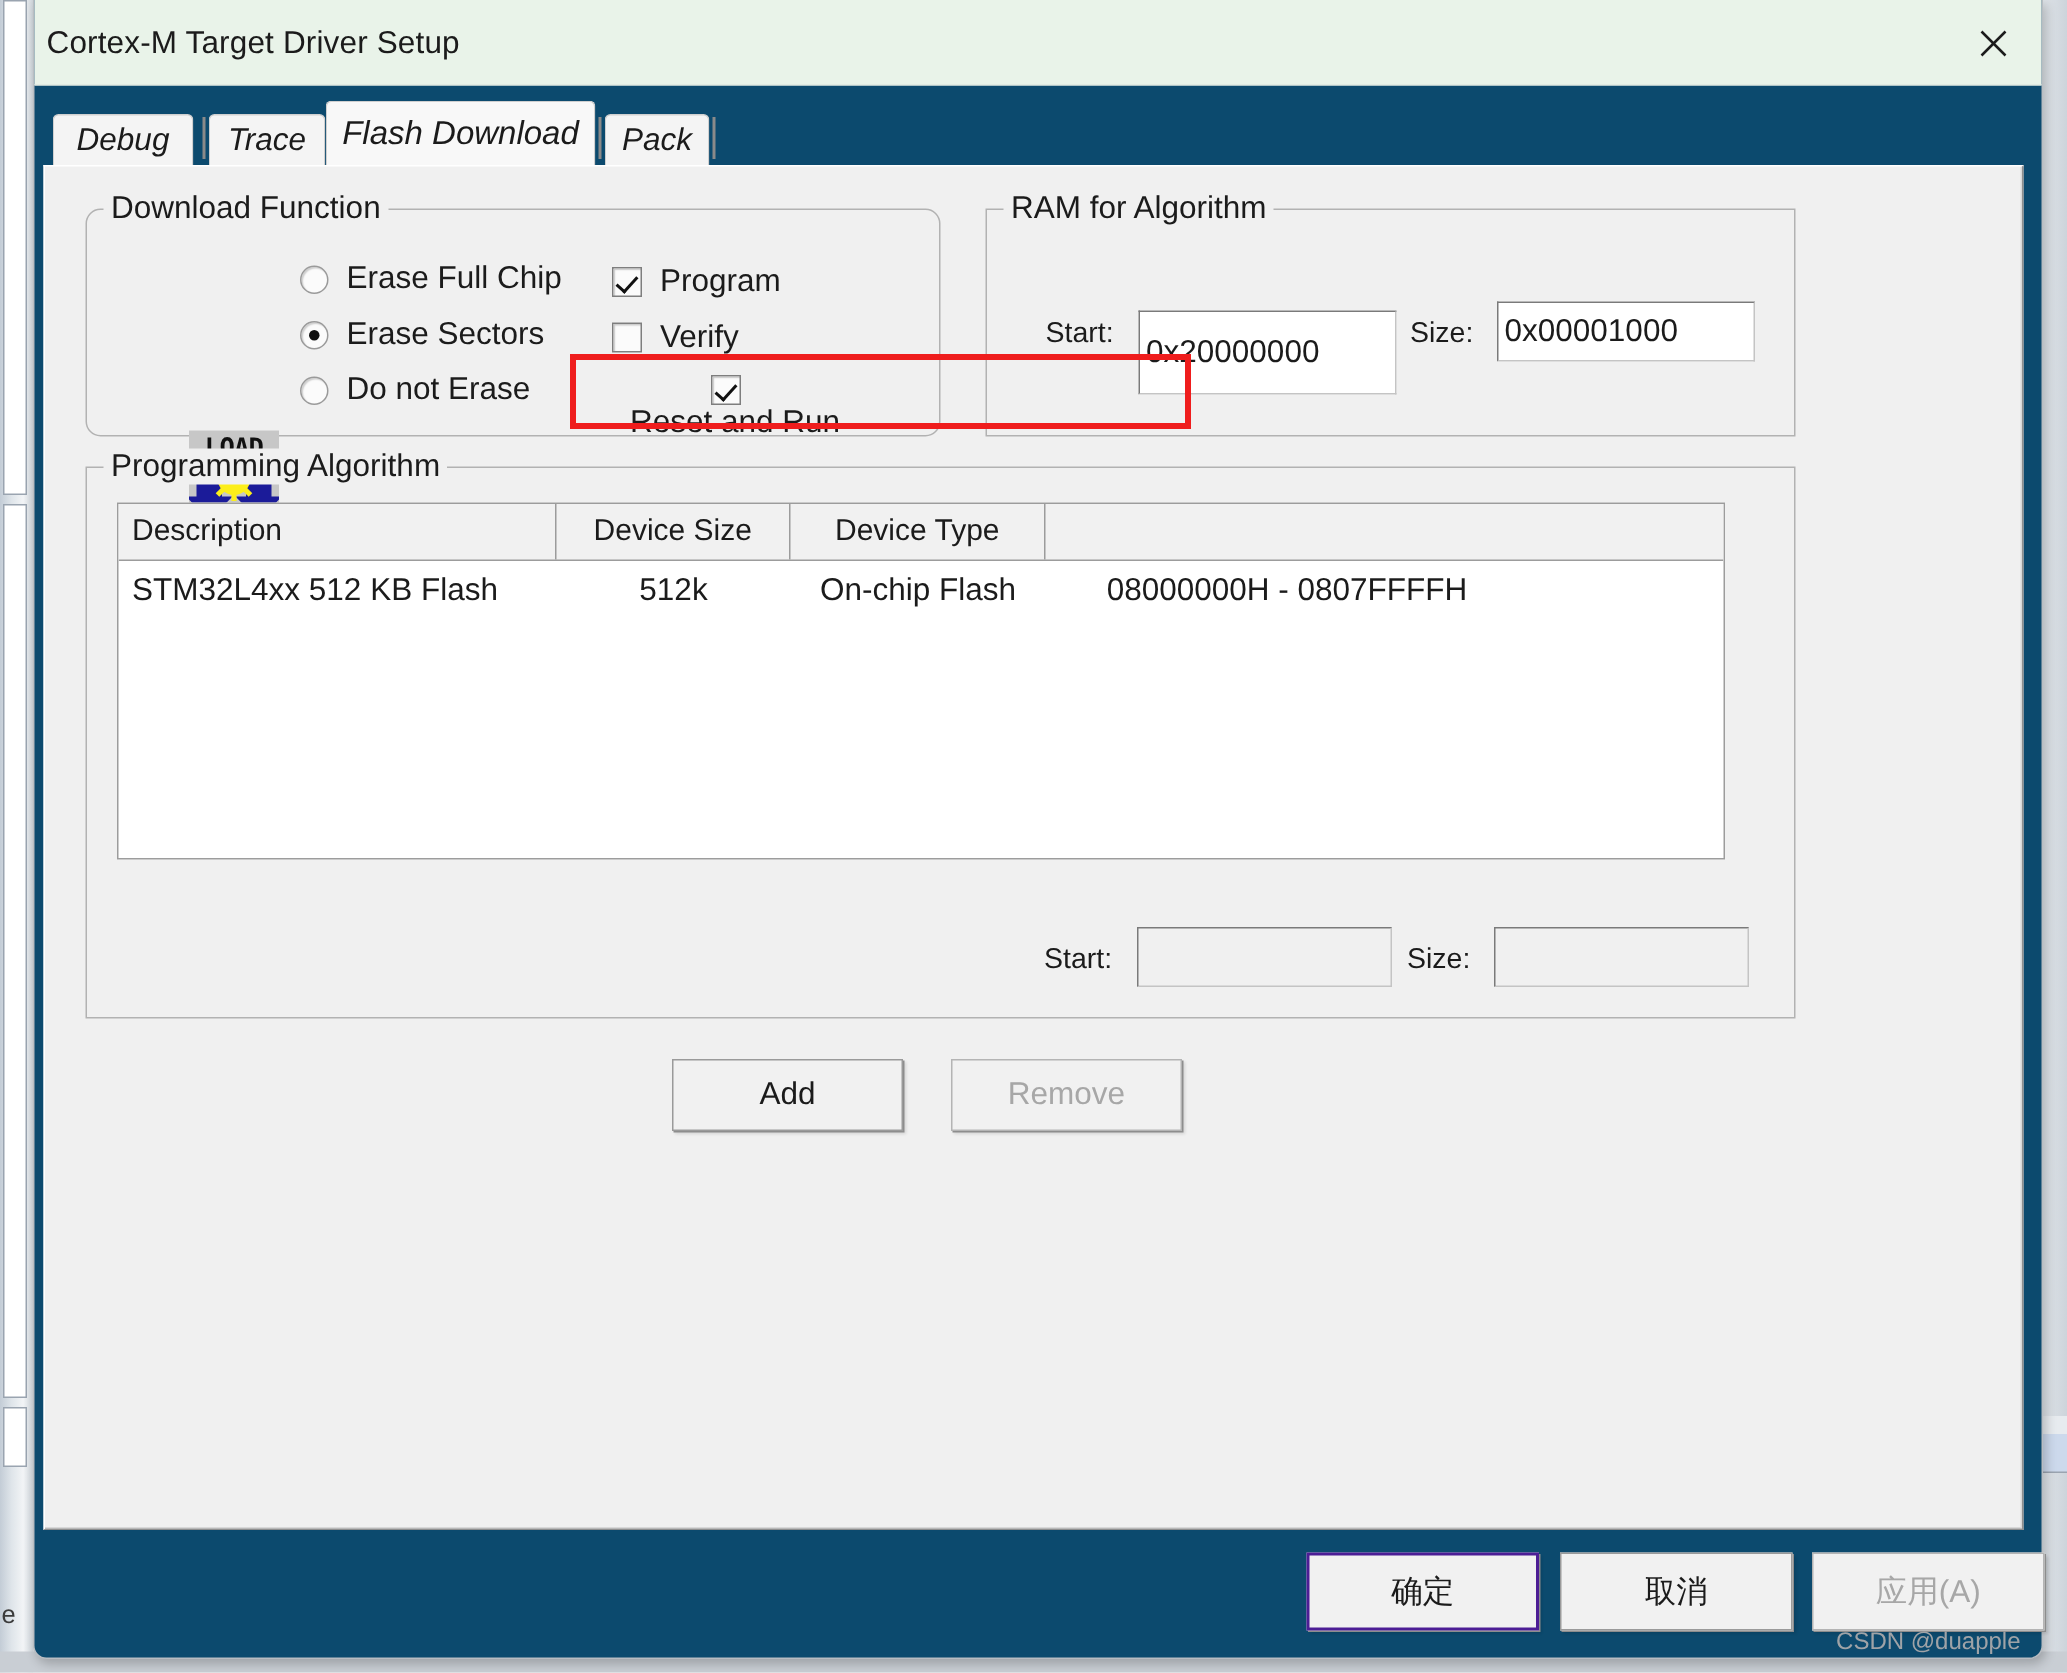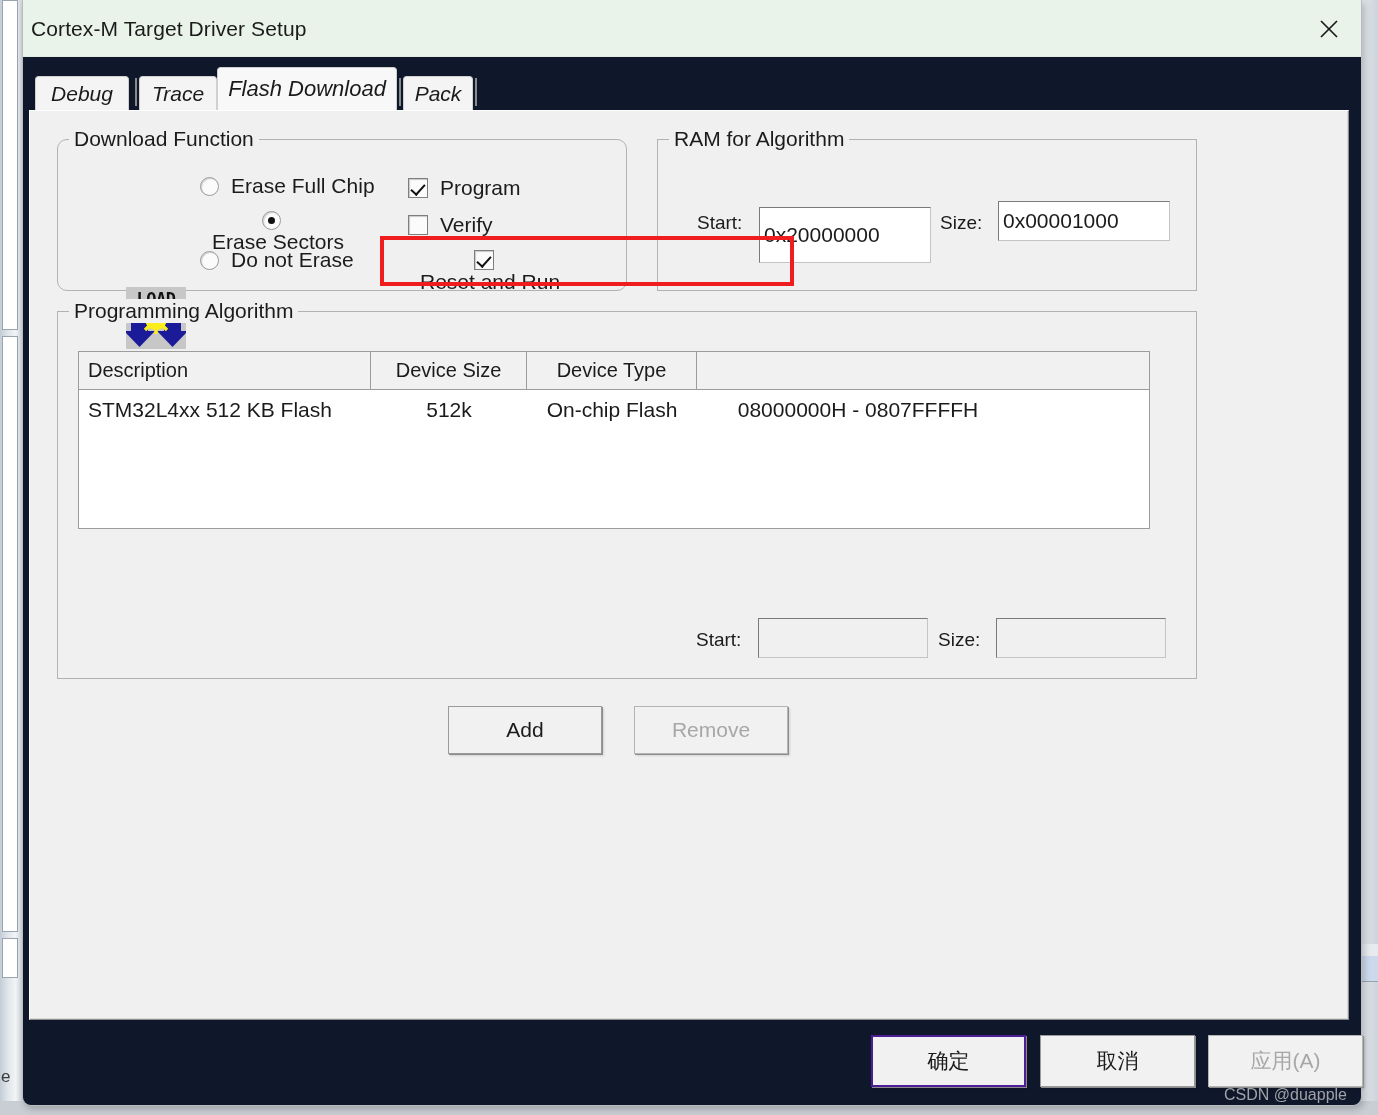--- a/index.html
+++ b/index.html
@@ -41,21 +41,21 @@
   }
   #bg-bottom-bar {
     position: absolute; left: 0; top: 1101px; width: 1378px; height: 14px;
     background: #c9ced4;
   }
 
   
   #dialog {
     position: absolute; left: 22px; top: 0px;
     width: 1340px; height: 1106px;
-    background: #0f172a;
+    background: #0c4a6e;
     border: 1px solid #b9bdc2;
     border-top: none;
     border-radius: 0 0 9px 9px;
     box-shadow: 2px 3px 7px rgba(0,0,0,0.22);
   }
   #titlebar {
     position: absolute; left: 0; top: 0; width: 1338px; height: 57px;
     background: #e9f3e9;
     border-bottom: 1px solid #e2eae2;
     border-radius: 0 0 0 0;
@@ -304,21 +304,21 @@
           <line x1="19" y1="23" x2="23" y2="19"></line>
           <line x1="41" y1="23" x2="37" y2="19"></line>
         </g>
       </svg>
     </div>
 
     <div class="optrow" style="left:170px; top:63px;">
       <span class="radio"></span>
       <span class="optlabel">Erase Full Chip</span>
     </div>
-    <div class="optrow" style="left:170px; top:100px;flex-direction:column;">
+    <div class="optrow" style="left:170px; top:100px;">
       <span class="radio checked"></span>
       <span class="optlabel">Erase Sectors</span>
     </div>
     <div class="optrow" style="left:170px; top:137px;">
       <span class="radio"></span>
       <span class="optlabel">Do not Erase</span>
     </div>
 
     <div class="optrow" style="left:378px; top:65px;">
       <span class="checkbox checked"></span>
@@ -338,21 +338,21 @@
     </div>
     <div class="fieldlabel" style="left:667px; top:101px;">Start:</div>
     <div class="textfield" style="left:729px; top:96px; width:172px; height:56px;">0x20000000</div>
     <div class="fieldlabel" style="left:910px; top:101px;">Size:</div>
     <div class="textfield" style="left:968px; top:90px; width:172px; height:40px;">0x00001000</div>
 
     <div class="group" style="left:27px; top:200px; width:1140px; height:368px;">
       <div class="group-title">Programming Algorithm</div>
     </div>
 
-    <div id="algo-table" style="left:48px; top:240px; width:1072px; height:178px;">
+    <div id="algo-table" style="left:48px; top:224px; width:1072px; height:238px;">
       <div id="algo-header">
         <div class="th" style="width:292px;">Description</div>
         <div class="th center" style="width:156px;">Device Size</div>
         <div class="th center" style="width:170px;">Device Type</div>
         <div class="th center" style="width:130px; border-right:none;"></div>
       </div>
       <div class="algo-row">
         <div class="td" style="width:292px;">STM32L4xx 512 KB Flash</div>
         <div class="td center" style="width:156px;">512k</div>
         <div class="td center" style="width:170px;">On-chip Flash</div>

